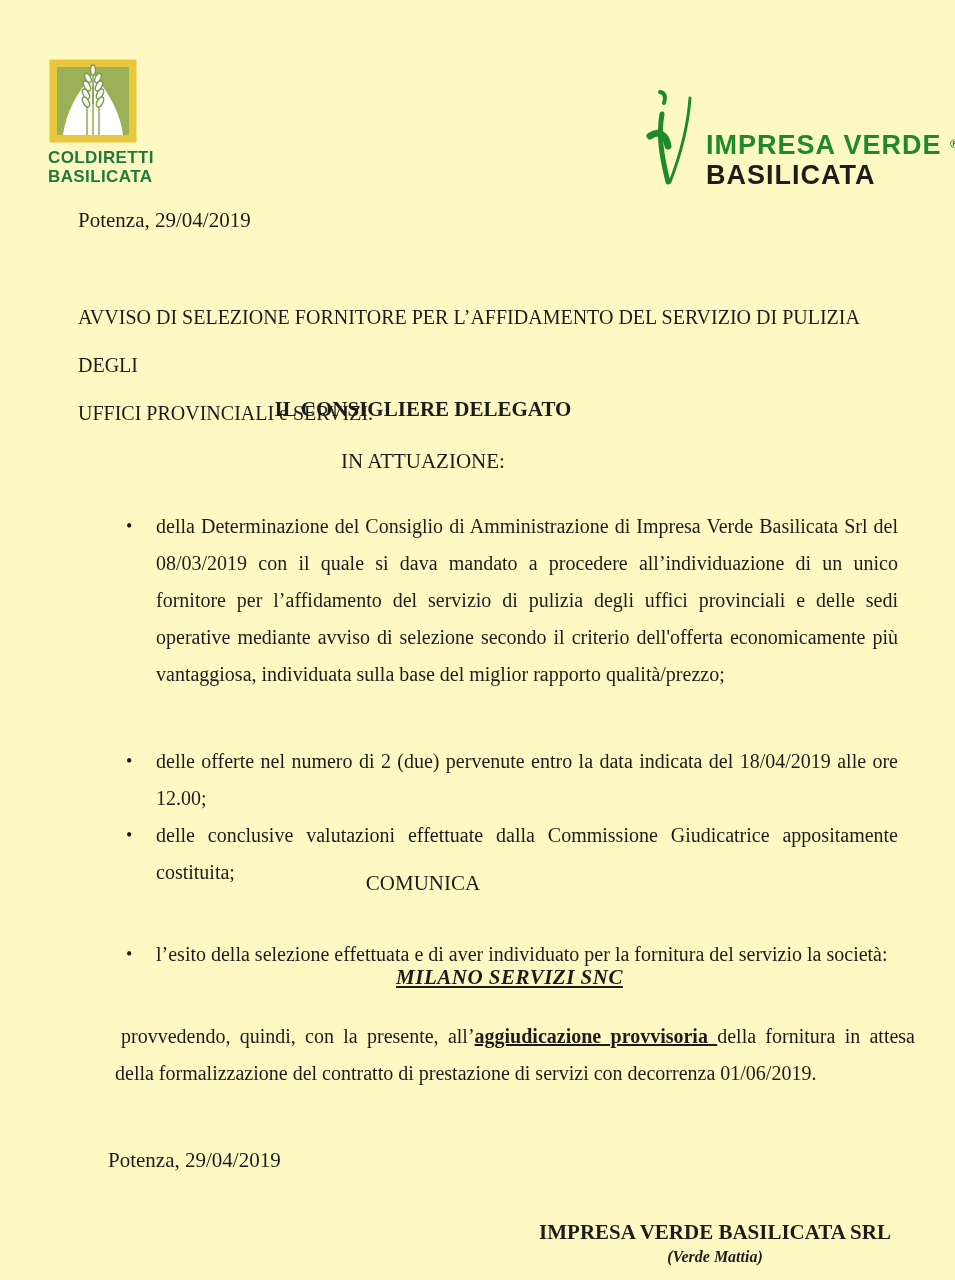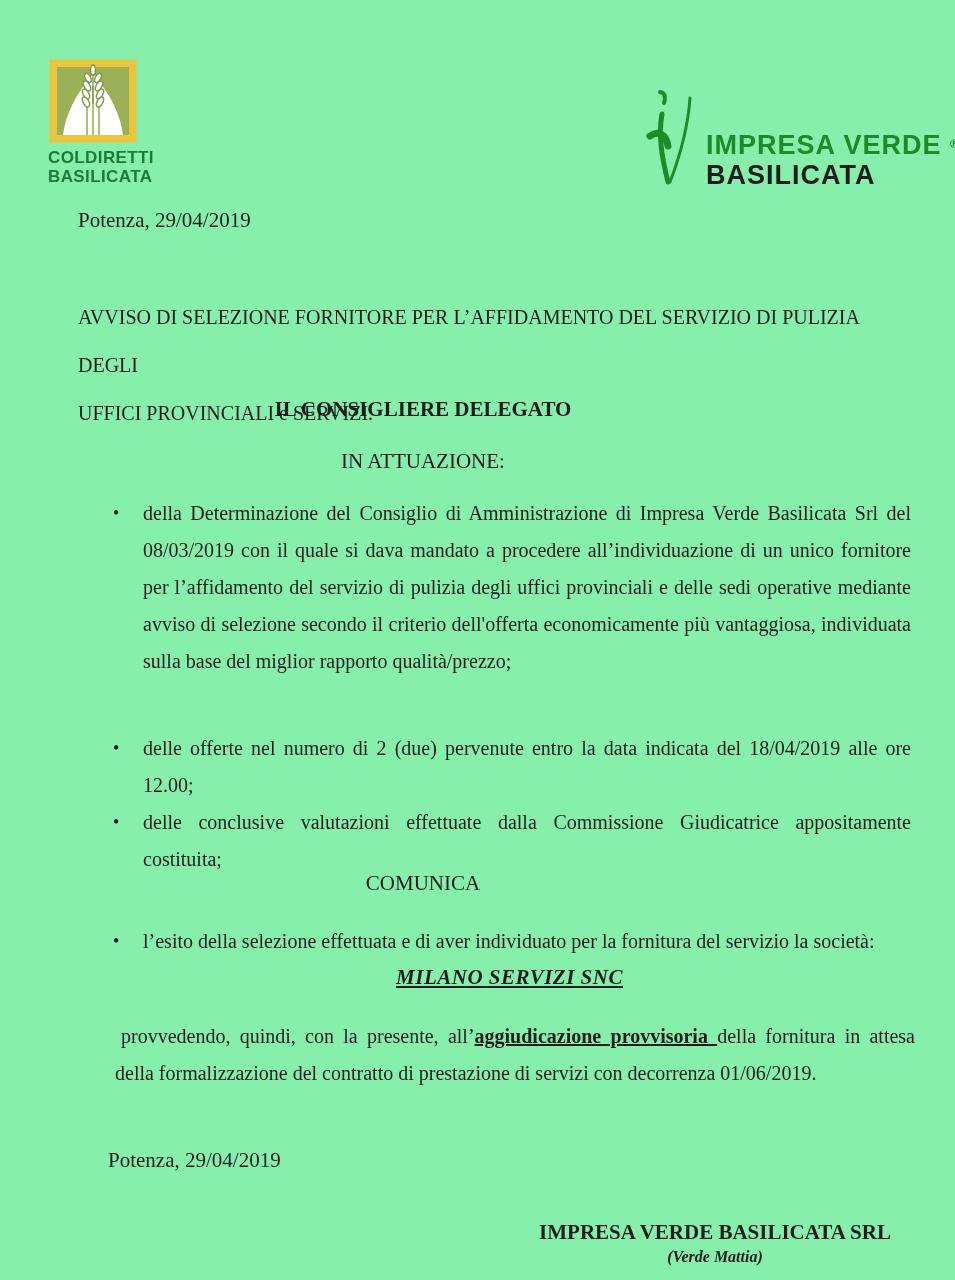--- a/index.html
+++ b/index.html
@@ -1,19 +1,19 @@
 <!DOCTYPE html>
 <html><head>
 <meta charset="utf-8">
 <style>
   html,body{margin:0;padding:0;background:#ffffff;}
   .page{
     position:relative;
     width:955px;height:1280px;
-    background:#86efac;
+    background:#fef9c3;
     font-family:"Liberation Serif", serif;
     color:#1c1c1c;
     overflow:hidden;
   }
   
   .coldiretti{position:absolute;left:48px;top:58px;width:120px;}
   .coldiretti svg{display:block;}
   .coldiretti-text{
     margin-top:4px;
     font-family:"Liberation Sans", sans-serif;
@@ -31,21 +31,21 @@
   .impresa-reg{font-size:13px;vertical-align:6px;letter-spacing:0;}
   .impresa-black{color:#1d1d1b;}
   
   .abs{position:absolute;}
   .body-text{font-size:20px;line-height:37px;}
   .date-top{left:78px;top:208px;font-size:21px;}
   .title{left:78px;width:836px;top:293px;font-size:20px;line-height:48px;}
   .center-head{left:0;width:846px;text-align:center;font-size:21px;}
   .h-bold{font-weight:bold;}
   .list-block{left:78px;width:836px;}
-  .list-block ul{margin:3px;padding:0 0 0 62px;list-style:none;}
+  .list-block ul{margin:16px;padding:0 0 0 62px;list-style:none;}
   .list-block li{position:relative;text-align:justify;}
   .list-block li::before{
     content:"\2022";
     position:absolute;left:-30px;top:0;
     font-size:18px;
   }
   .company{left:0;width:955px;top:965px;text-align:center;
     font-size:21px;font-weight:bold;font-style:italic;
     text-decoration:underline;letter-spacing:0.5px;padding-left:32px;}
   .closing{left:115px;width:800px;top:1018px;text-align:justify;}

